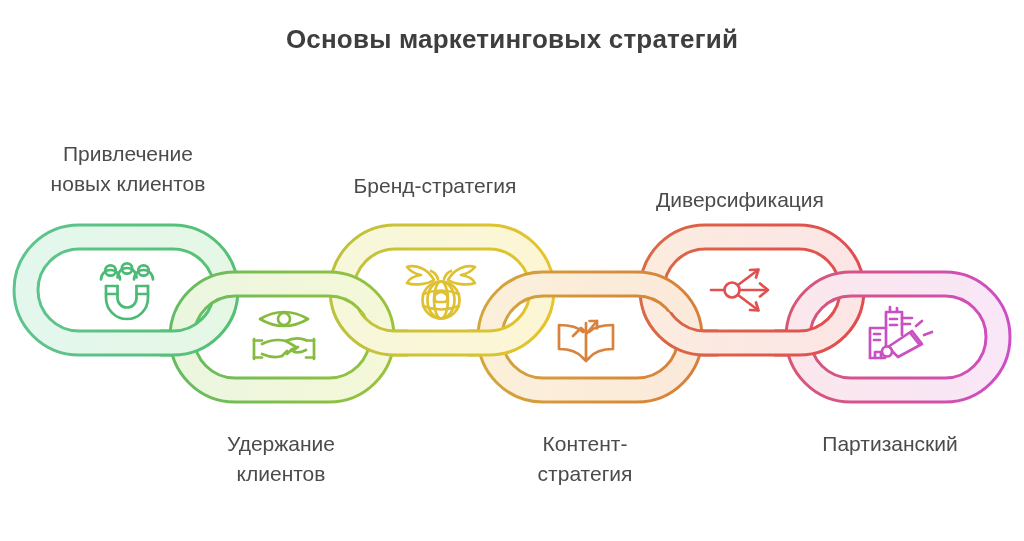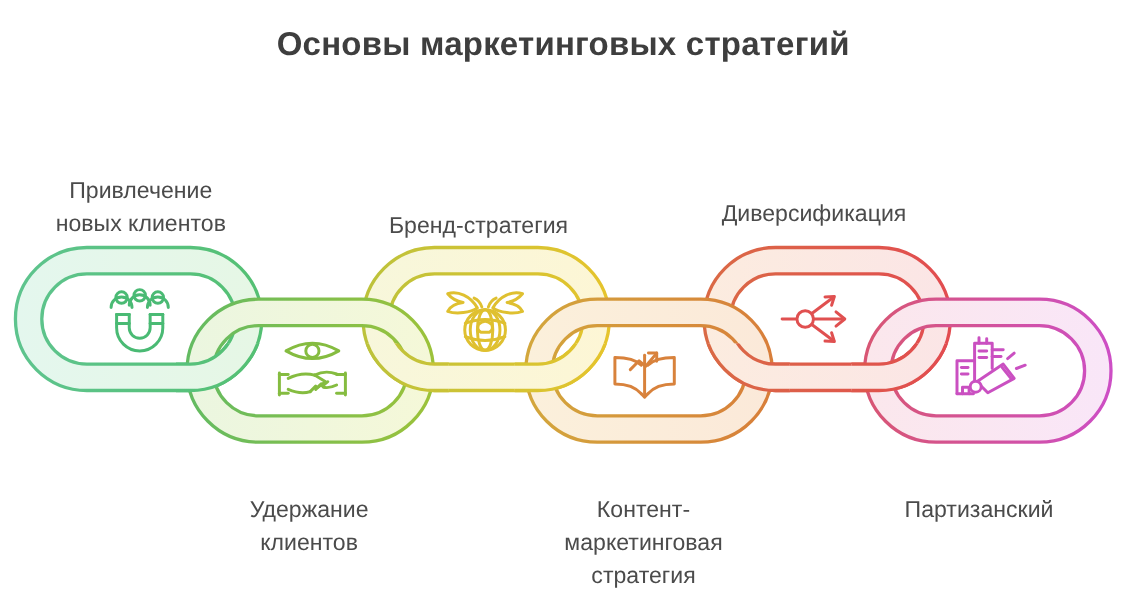--- a/index.html
+++ b/index.html
@@ -4,34 +4,34 @@
 <style>
   html,body{margin:0;padding:0;}
   body{
     width:1024px;height:541px;position:relative;overflow:hidden;
     background:#ffffff;
     font-family:"Liberation Sans", sans-serif;
   }
   #stage{position:absolute;inset:0;}
   #title{
     position:absolute;top:24px;left:0;width:1024px;margin:0;
-    text-align:center;font-size:30px;font-weight:700;color:#3e3e3e;
+    text-align:center;font-size:26px;font-weight:700;color:#3e3e3e;
     letter-spacing:.2px;
   }
   #chain-svg{position:absolute;left:0;top:0;}
   .label{
     position:absolute;text-align:center;
-    font-size:21px;line-height:30px;font-weight:400;color:#4b4b4b;margin-top:20px;
+    font-size:21px;line-height:30px;font-weight:400;color:#4b4b4b;
   }
   .ln{display:block;}
   #lb0{left:18px;top:139px;width:220px;}
   #lb1{left:181px;top:429px;width:200px;}
   #lb2{left:325px;top:171px;width:220px;}
   #lb3{left:475px;top:429px;width:220px;}
-  #lb4{left:630px;top:160px;width:220px;}
+  #lb4{left:630px;top:185px;width:220px;}
   #lb5{left:780px;top:429px;width:220px;}
 </style>
 </head>
 <body style="background: rgb(255, 255, 255);">
 
 <div id="stage">
   <h1 id="title" style="color: rgb(62, 62, 62);">Основы маркетинговых стратегий</h1>
 
   <svg id="chain-svg" width="1024" height="541" viewBox="0 0 1024 541">
       <defs>
@@ -193,21 +193,20 @@
   </div>
   <div class="label" id="lb2" style="color: rgb(75, 75, 75);">
     <span class="ln">Бренд-стратегия</span>
   </div>
   <div class="label" id="lb1" style="color: rgb(75, 75, 75);">
     <span class="ln">Удержание</span>
     <span class="ln">клиентов</span>
   </div>
   <div class="label" id="lb3" style="color: rgb(75, 75, 75);">
     <span class="ln">Контент-</span>
-    <span class="ln">маркетинговая</span>
     <span class="ln">стратегия</span>
   </div>
   <div class="label" id="lb4" style="color: rgb(75, 75, 75);">
     <span class="ln">Диверсификация</span>
   </div>
   <div class="label" id="lb5" style="color: rgb(75, 75, 75);">
     <span class="ln">Партизанский</span>
   </div>
 </div>
 

